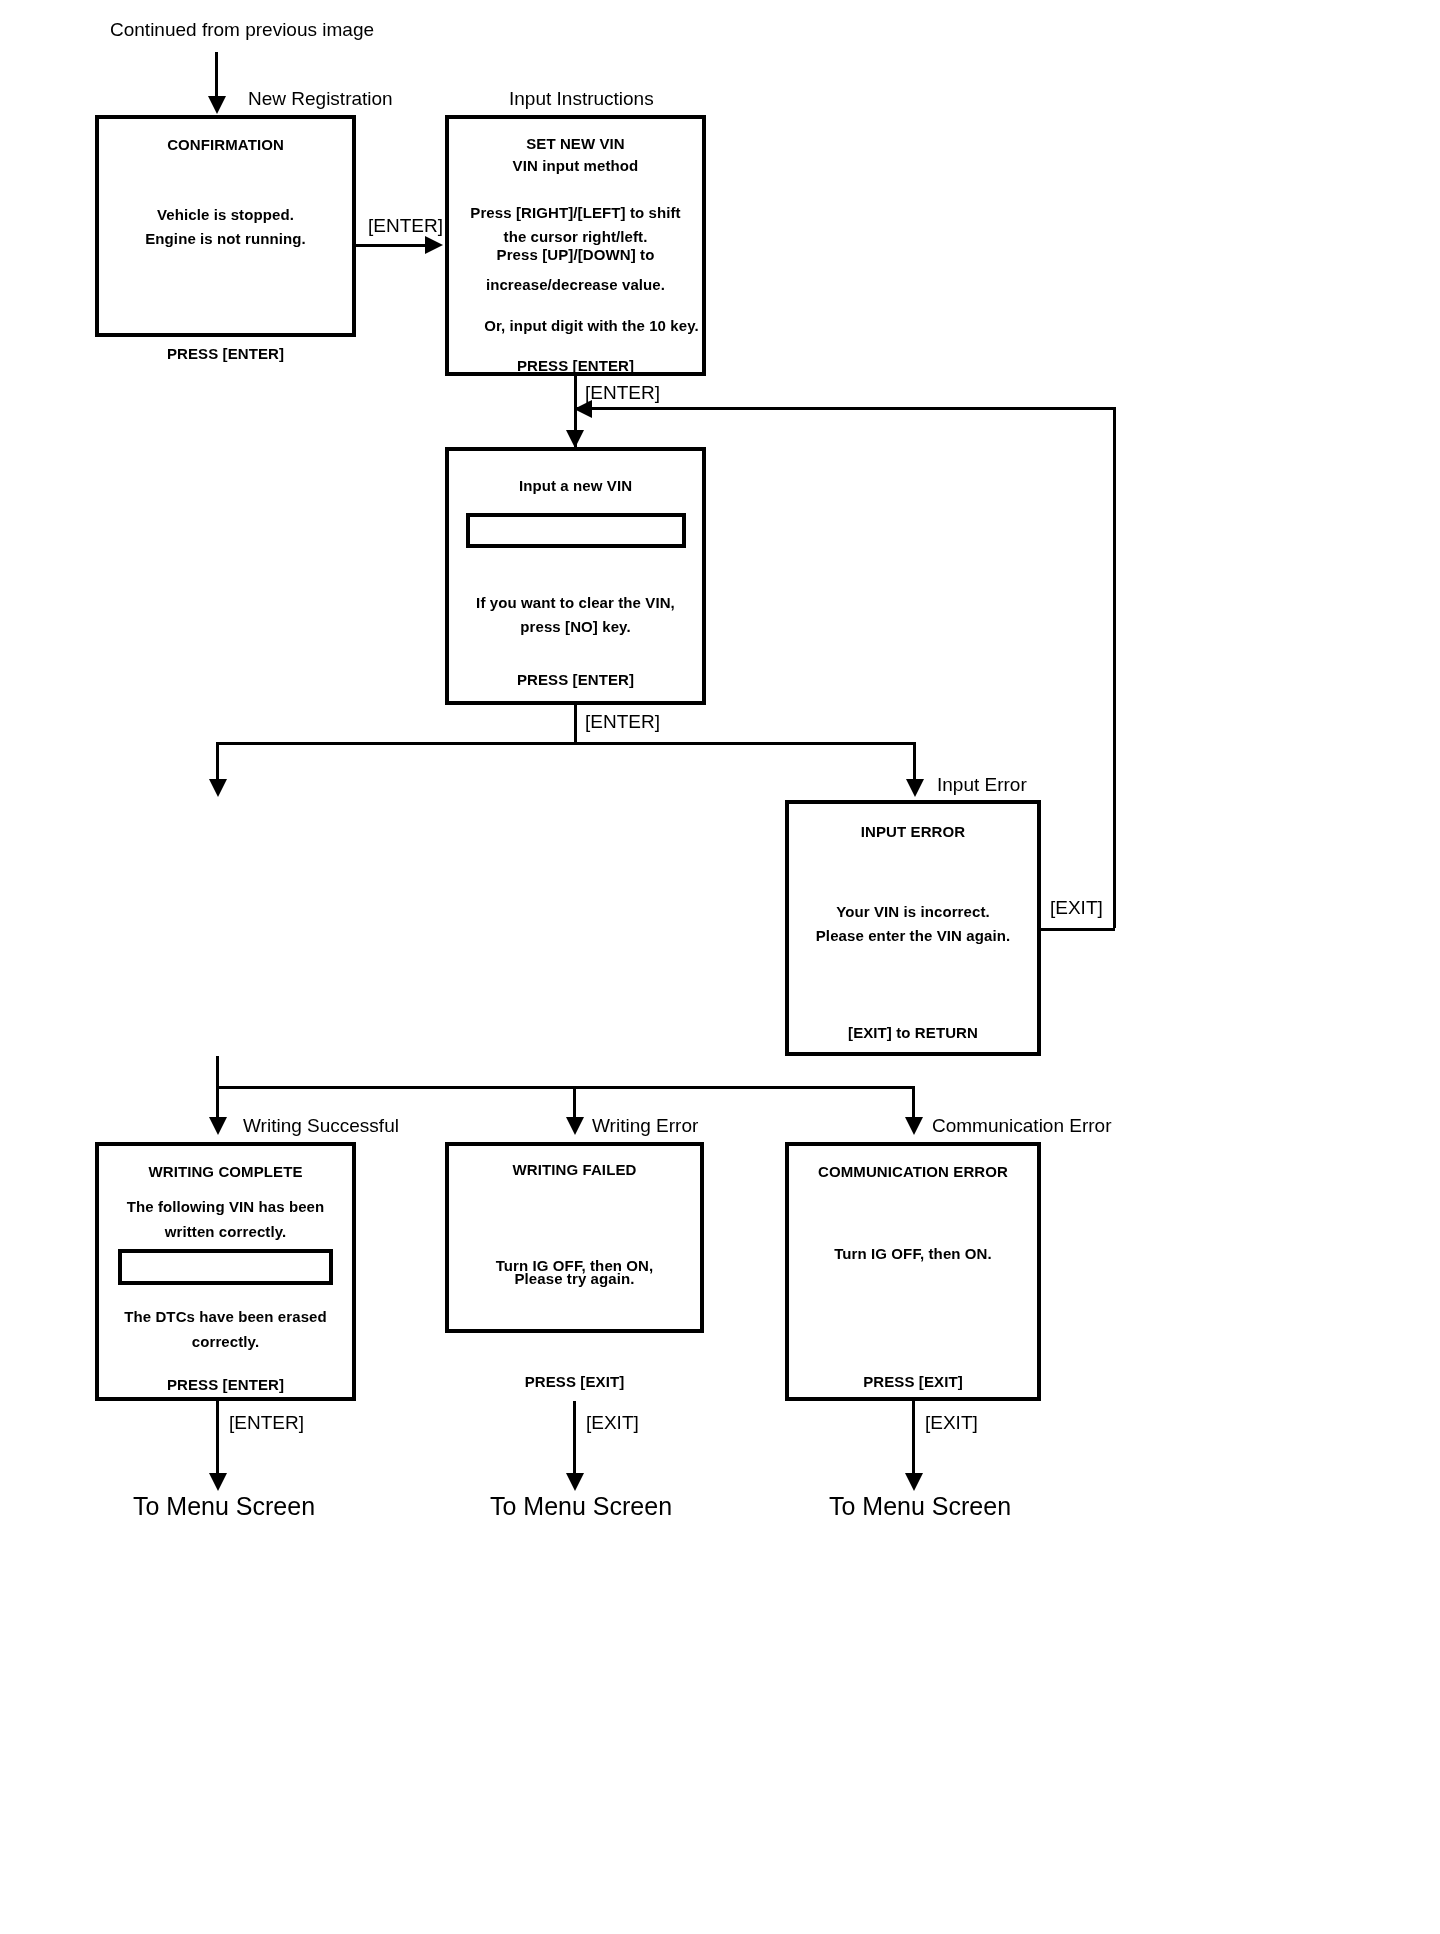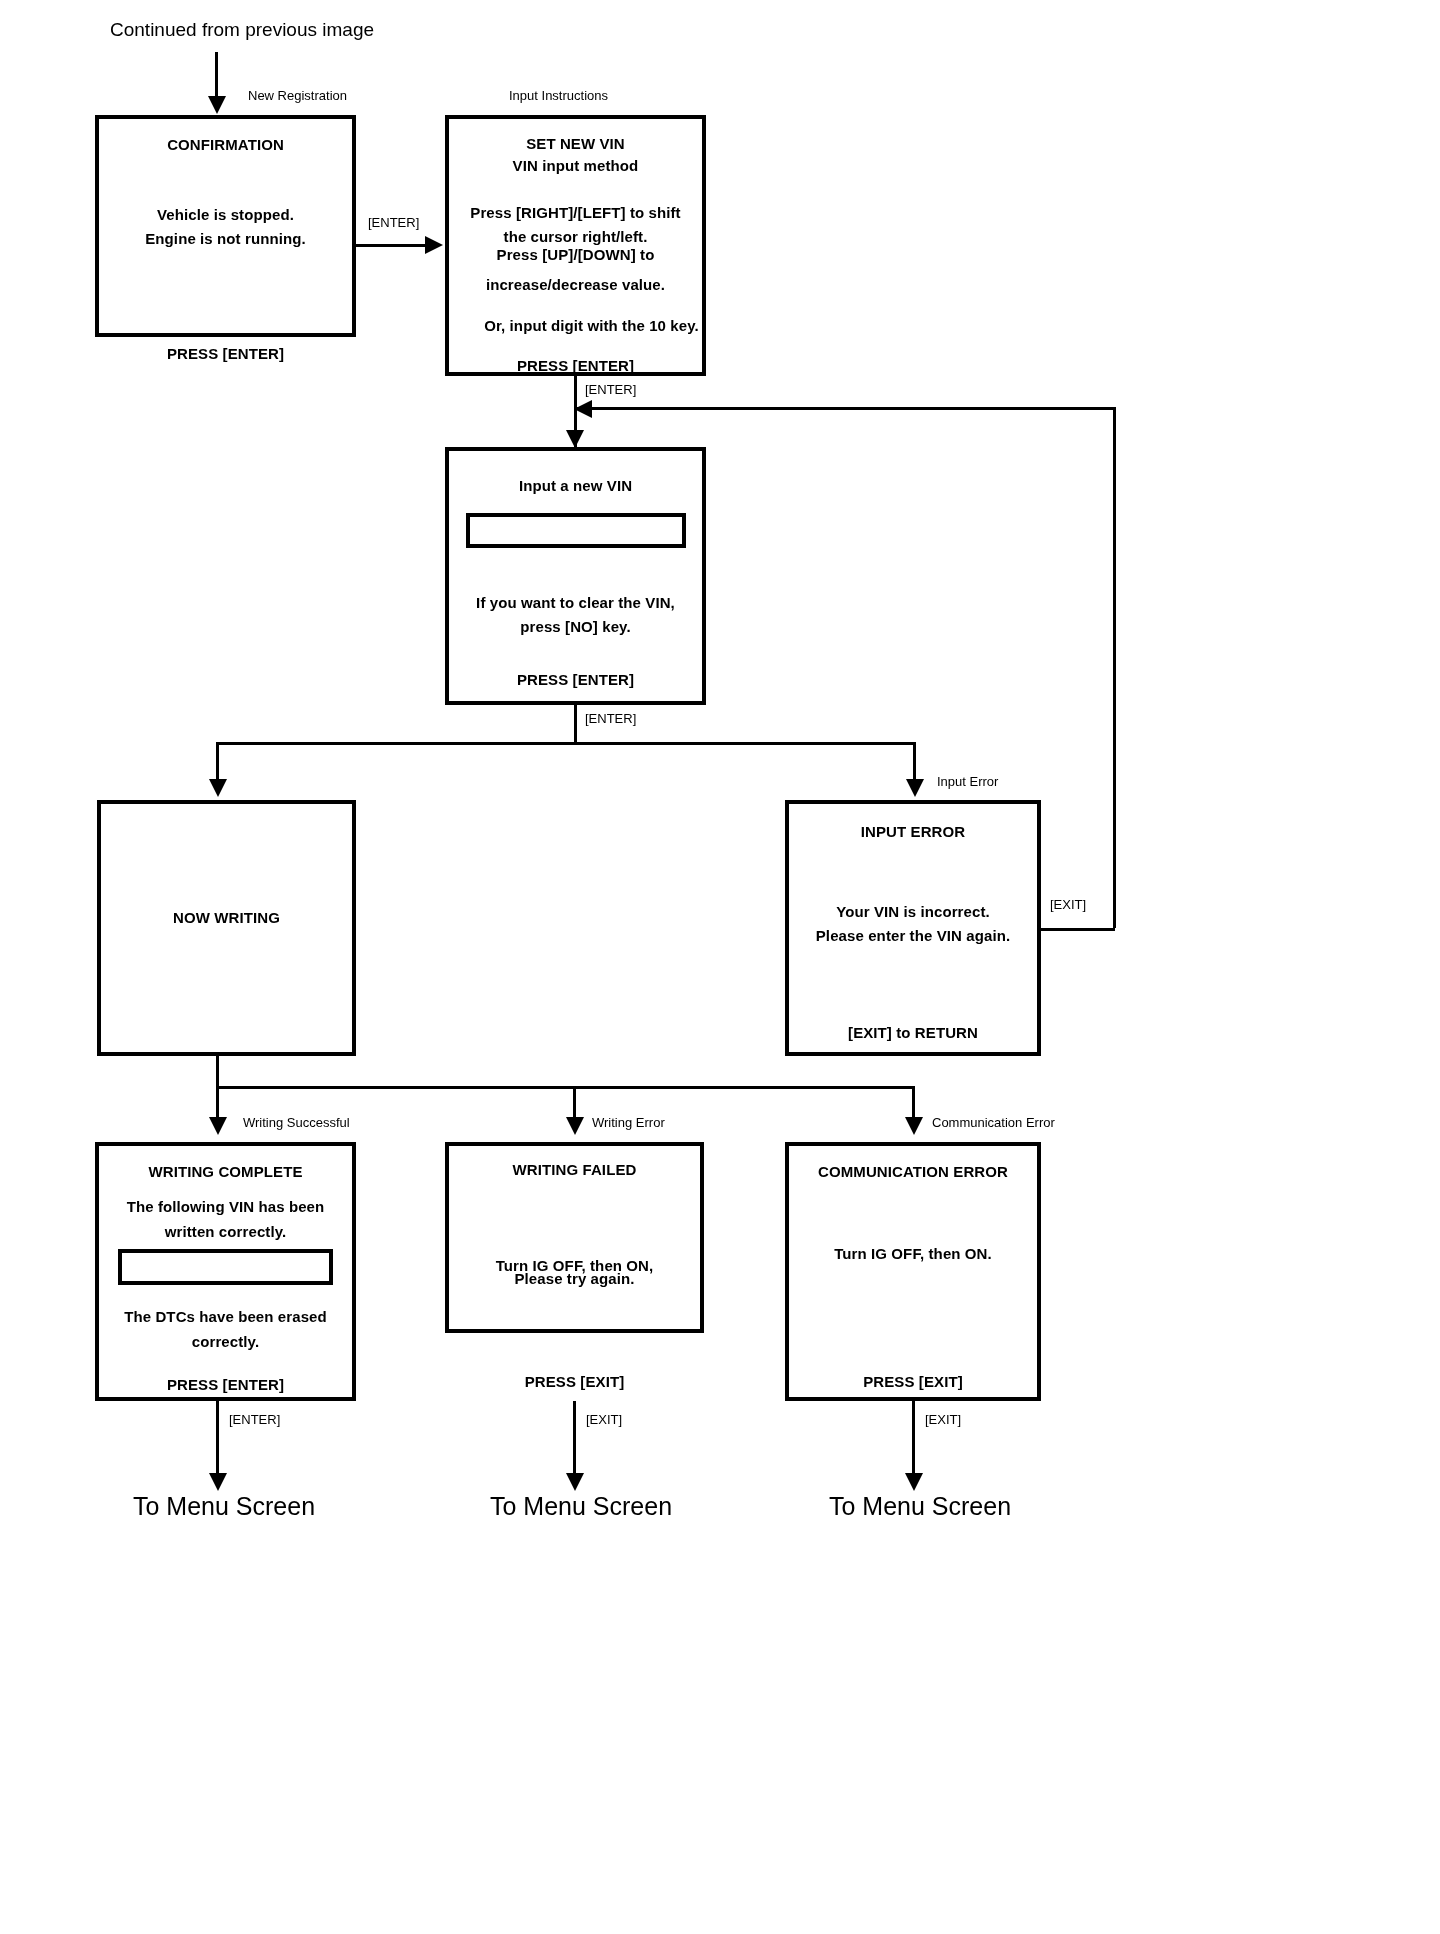--- a/index.html
+++ b/index.html
@@ -23,21 +23,21 @@
     white-space:nowrap;
   }
 
   
   .vinfield{
     position:absolute;border:4px solid #000;background:#fff;box-sizing:border-box;
   }
 
   
   .tag{
-    position:absolute;font-size:13px;font-weight:400;white-space:nowrap;
+    position:absolute;font-size:19px;font-weight:400;white-space:nowrap;
     line-height:1;
   }
 
   
   .vline{position:absolute;width:3px;background:#000;}
   .hline{position:absolute;height:3px;background:#000;}
   .arrow-d{ 
     position:absolute;width:0;height:0;
     border-left:9px solid transparent;
     border-right:9px solid transparent;
@@ -111,23 +111,20 @@
   <div class="tag" style="left:585px;top:712px;">[ENTER]</div>
   <div class="hline" style="left:216px;top:742px;width:700px;"></div>
 
   <div class="vline" style="left:216px;top:742px;height:46px;"></div>
   <div class="arrow-d" style="left:209px;top:779px;"></div>
 
   <div class="vline" style="left:913px;top:742px;height:46px;"></div>
   <div class="arrow-d" style="left:906px;top:779px;"></div>
   <div class="tag" style="left:937px;top:775px;">Input Error</div>
 
-  <div class="screen" style="left:97px;top:800px;width:259px;height:256px;">
-    <div class="ln" style="top:106px;">NOW WRITING</div>
-  </div>
 
   <div class="screen" style="left:785px;top:800px;width:256px;height:256px;">
     <div class="ln" style="top:20px;">INPUT ERROR</div>
     <div class="ln" style="top:100px;">Your VIN is incorrect.</div>
     <div class="ln" style="top:124px;">Please enter the VIN again.</div>
     <div class="ln" style="top:221px;">[EXIT] to RETURN</div>
   </div>
 
   <div class="hline" style="left:1041px;top:928px;width:74px;"></div>
   <div class="tag" style="left:1050px;top:898px;">[EXIT]</div>

